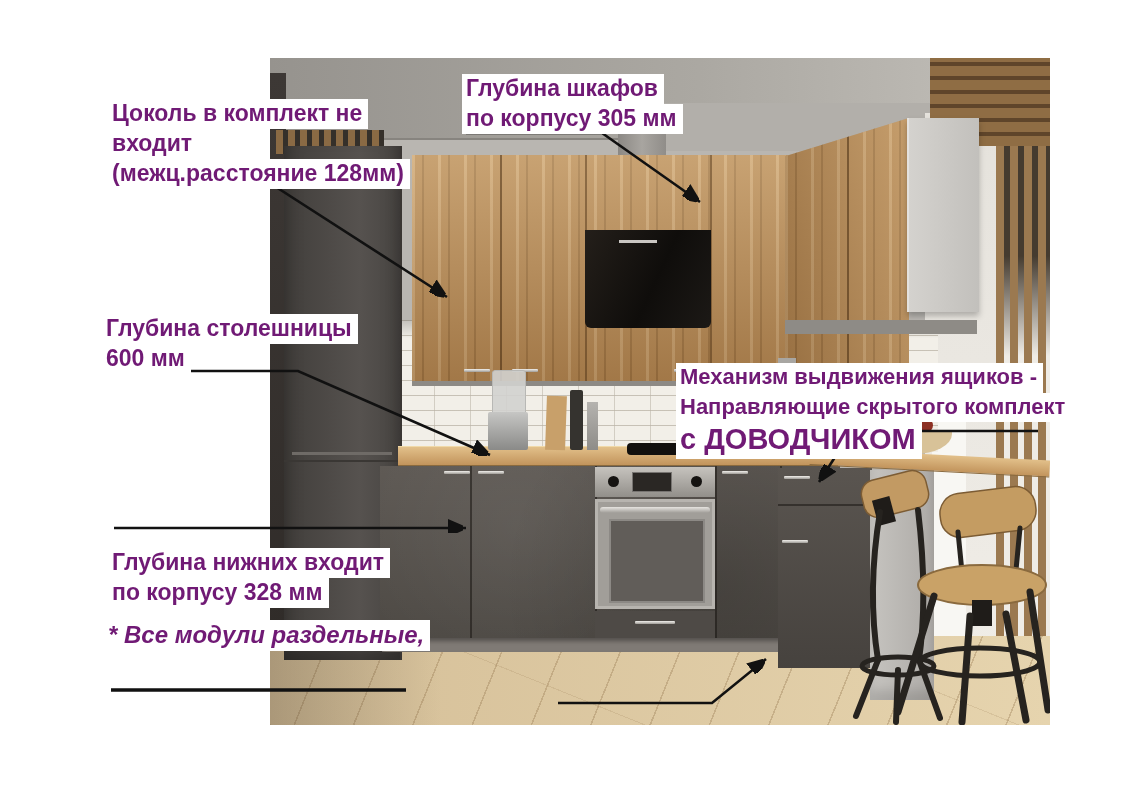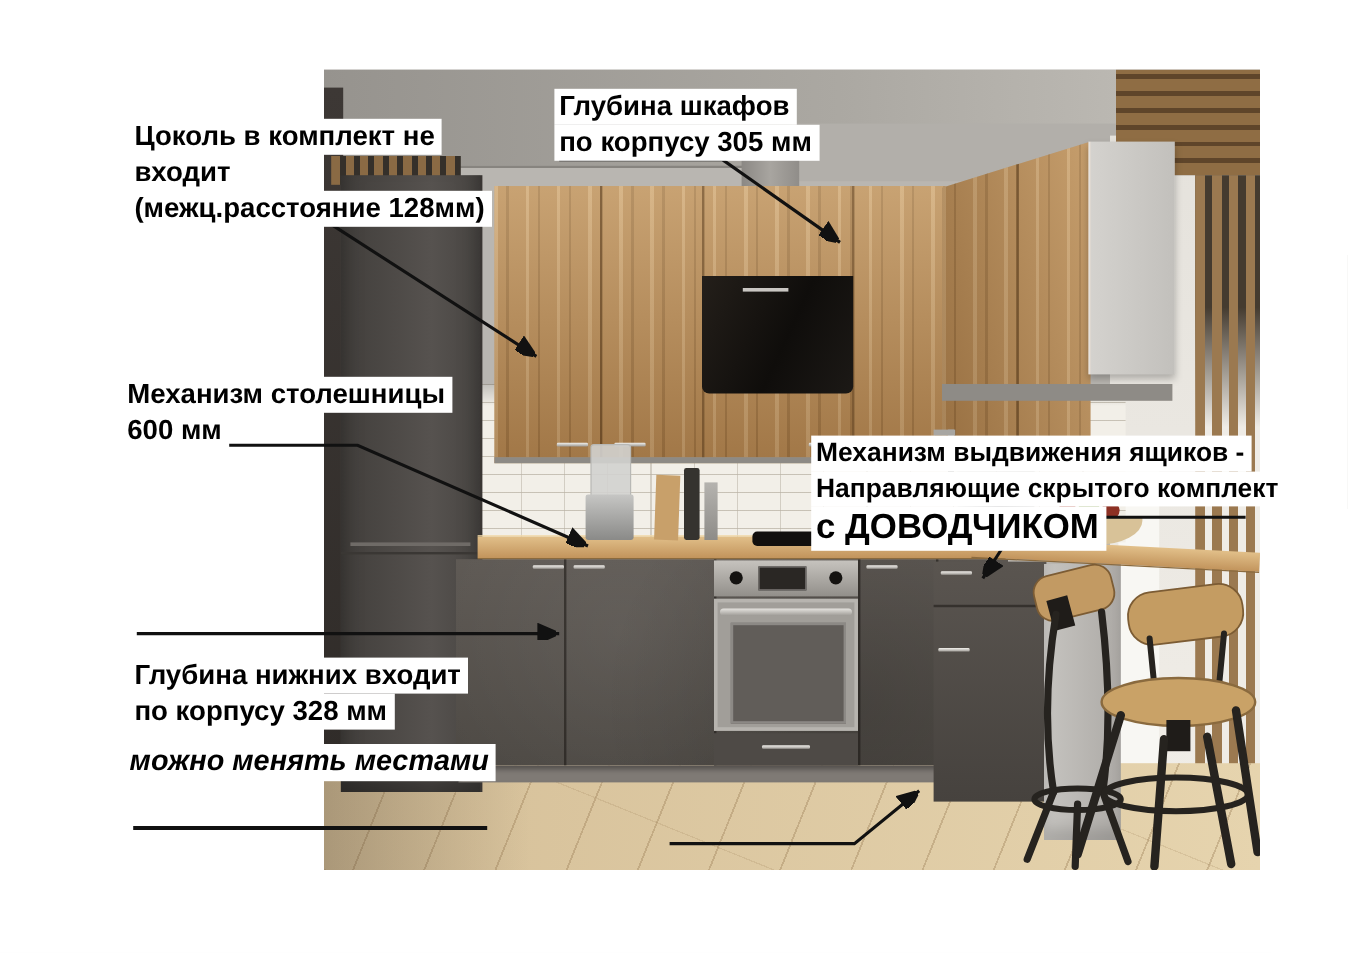--- a/index.html
+++ b/index.html
@@ -15,21 +15,21 @@
         background-image:linear-gradient(180deg,rgba(255,235,200,.25),rgba(90,55,20,.22)),
         repeating-linear-gradient(90deg,rgba(250,225,185,.30) 0 3px,rgba(0,0,0,0) 3px 10px,rgba(96,62,25,.28) 10px 12px,rgba(0,0,0,0) 12px 26px);}
   .brick{background-color:#f2efe8;
          background-image:linear-gradient(180deg,rgba(0,0,0,.20),rgba(0,0,0,0) 14%),
          repeating-linear-gradient(180deg,rgba(185,178,165,.75) 0 1px,rgba(0,0,0,0) 1px 15px),
          repeating-linear-gradient(90deg,rgba(185,178,165,.55) 0 1px,rgba(0,0,0,0) 1px 36px);}
   .concrete{background-image:radial-gradient(circle at 30% 35%,rgba(255,255,255,.06),rgba(0,0,0,0) 55%),
             radial-gradient(circle at 72% 70%,rgba(0,0,0,.14),rgba(0,0,0,0) 60%),
             linear-gradient(180deg,#5d5853,#4c4843);}
   
-  .lbl{position:absolute;font-weight:bold;font-size:23px;line-height:1.22;color:#000000;z-index:40;}
+  .lbl{position:absolute;font-weight:bold;font-size:23px;line-height:1.22;color:#701a75;z-index:40;}
   .lbl .ln{display:block;width:fit-content;background:#ffffff;padding:0 6px 2px 4px;white-space:nowrap;}
   .lbl.it .ln{font-style:italic;font-size:24px;}
   .lbl .sm{font-size:22px;line-height:1.25;}
   .lbl .big{font-size:29px;line-height:1.2;}
   .arrows{position:absolute;left:0;top:0;z-index:35;pointer-events:none;}
 </style>
 </head>
 <body>
 
 <div class="canvas">
@@ -186,33 +186,33 @@
     <span class="ln">входит</span>
     <span class="ln">(межц.расстояние 128мм)</span>
   </div>
 
   <div class="lbl" style="left:462px;top:74px;">
     <span class="ln">Глубина шкафов</span>
     <span class="ln">по корпусу 305 мм</span>
   </div>
 
   <div class="lbl" style="left:102px;top:314px;">
-    <span class="ln">Механизм столешницы</span>
+    <span class="ln">Глубина столешницы</span>
     <span class="ln">600 мм</span>
   </div>
 
   <div class="lbl" style="left:676px;top:363px;">
     <span class="ln sm">Механизм выдвижения ящиков -</span>
     <span class="ln sm">Направляющие скрытого комплект</span>
     <span class="ln big">с ДОВОДЧИКОМ</span>
   </div>
 
   <div class="lbl" style="left:108px;top:548px;">
     <span class="ln">Глубина нижних входит</span>
     <span class="ln">по корпусу 328 мм</span>
   </div>
 
   <div class="lbl it" style="left:104px;top:620px;">
-    <span class="ln">можно менять местами</span>
+    <span class="ln">* Все модули раздельные,</span>
   </div>
 
 
 </div>
 
 </body></html>

